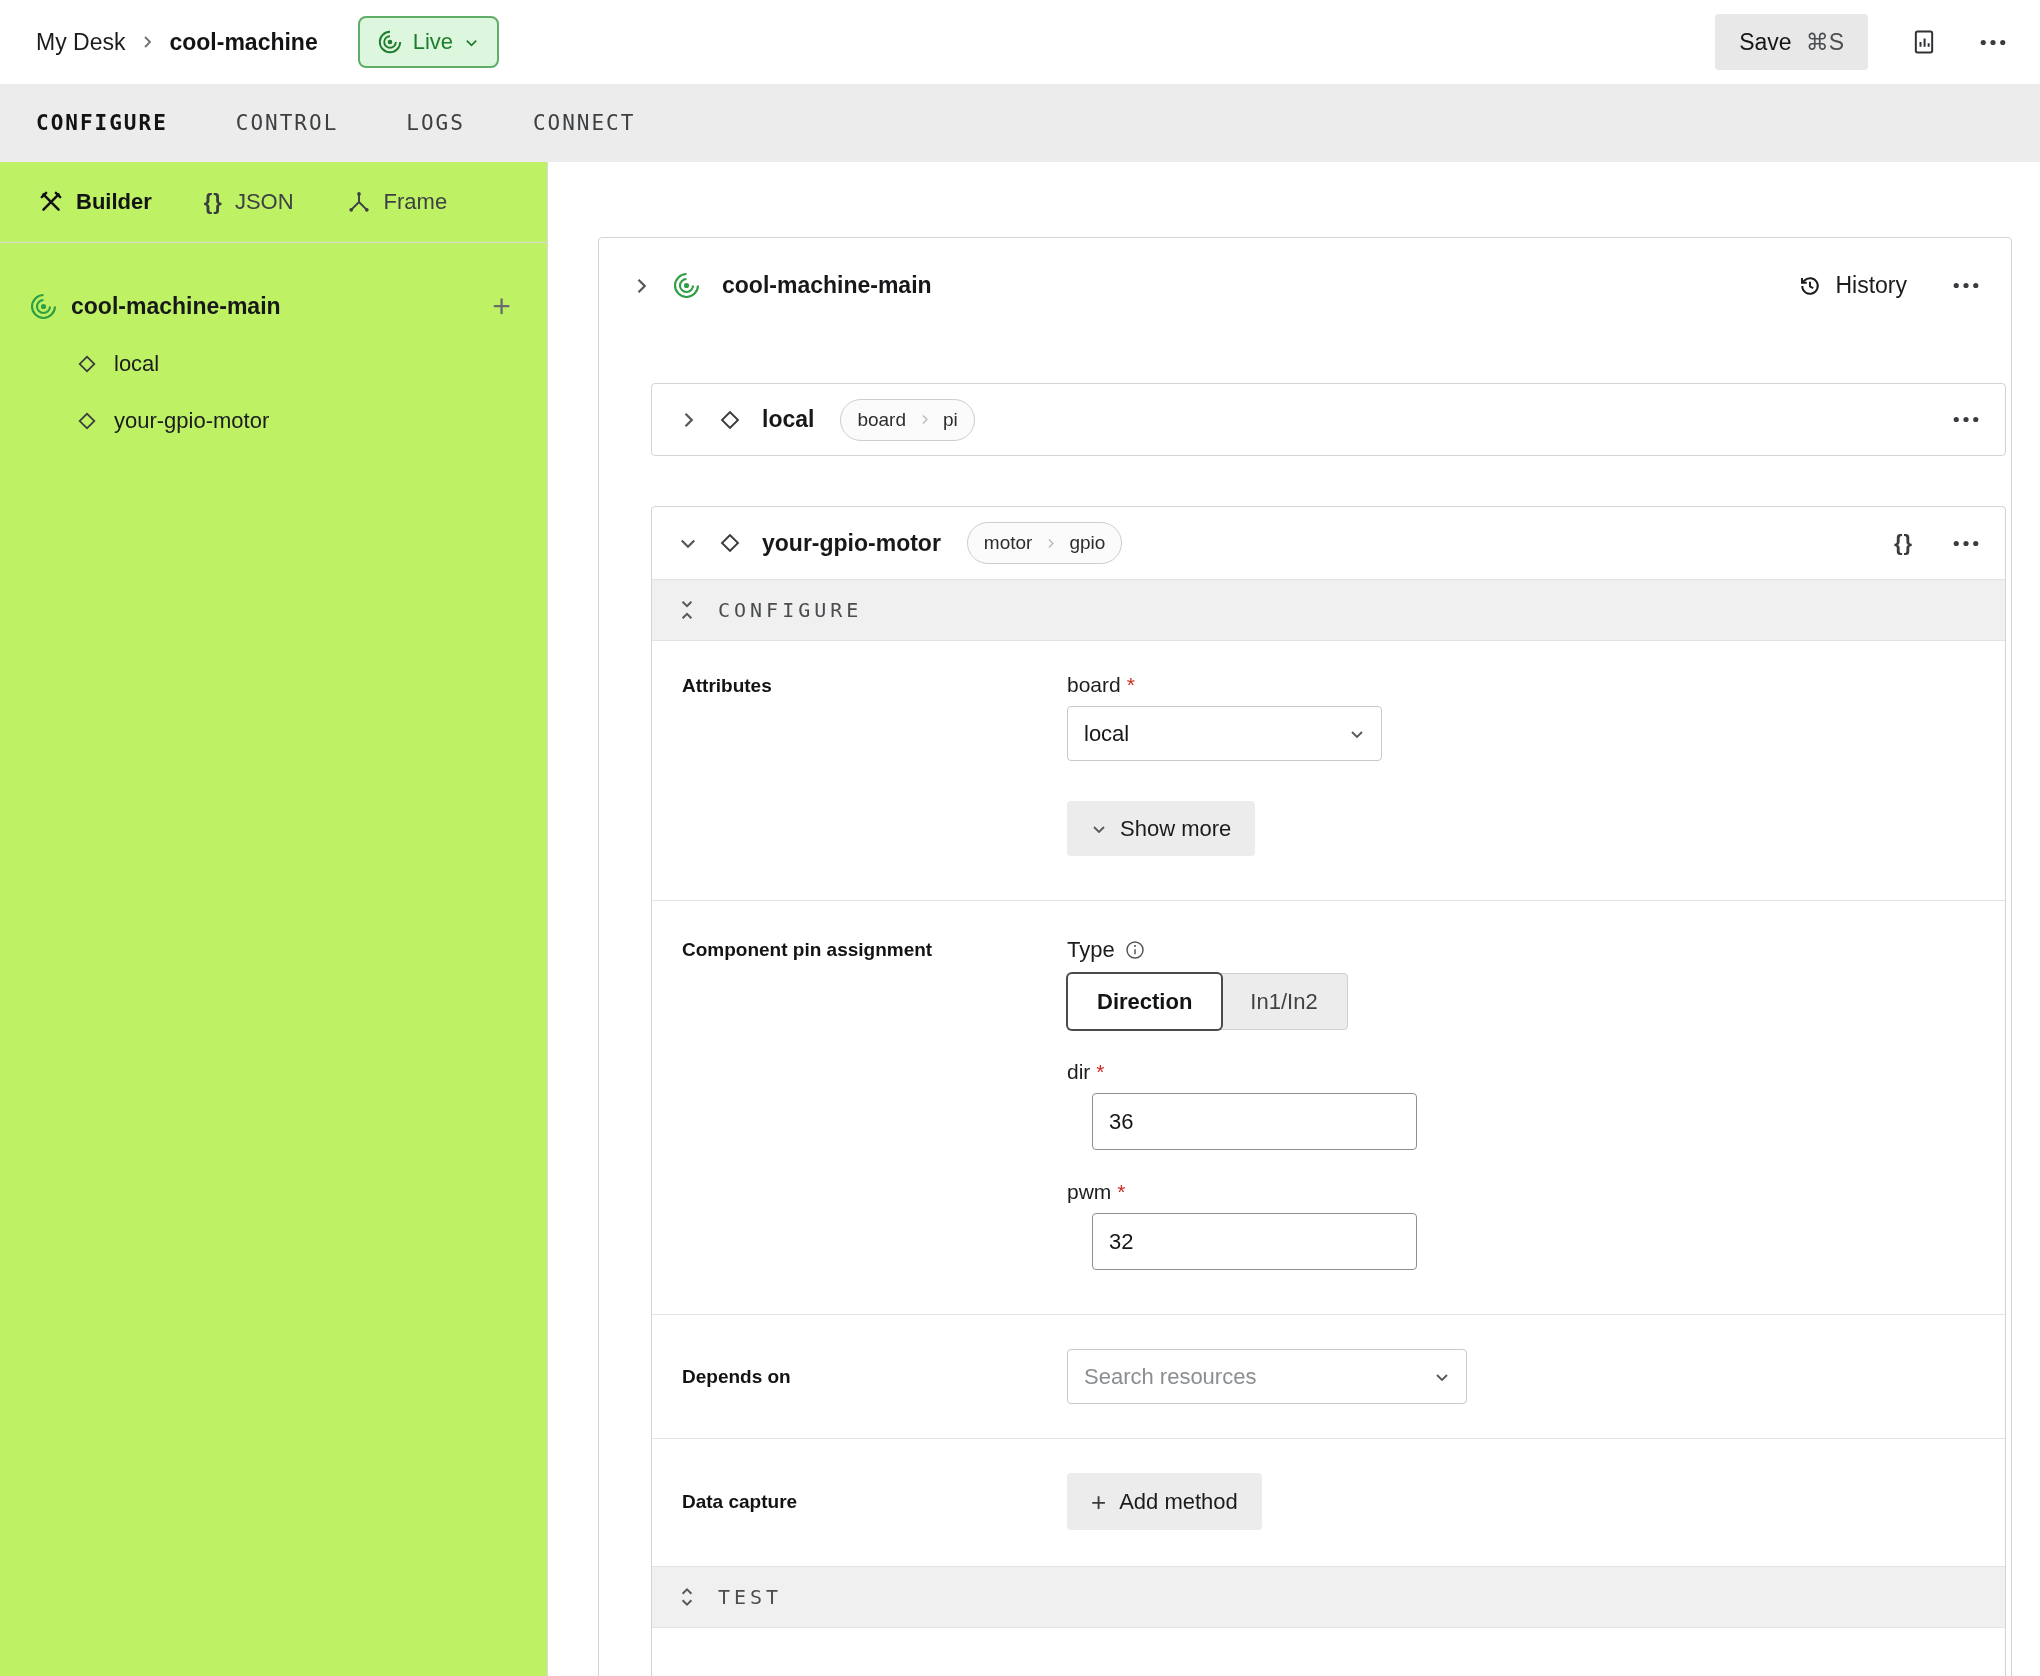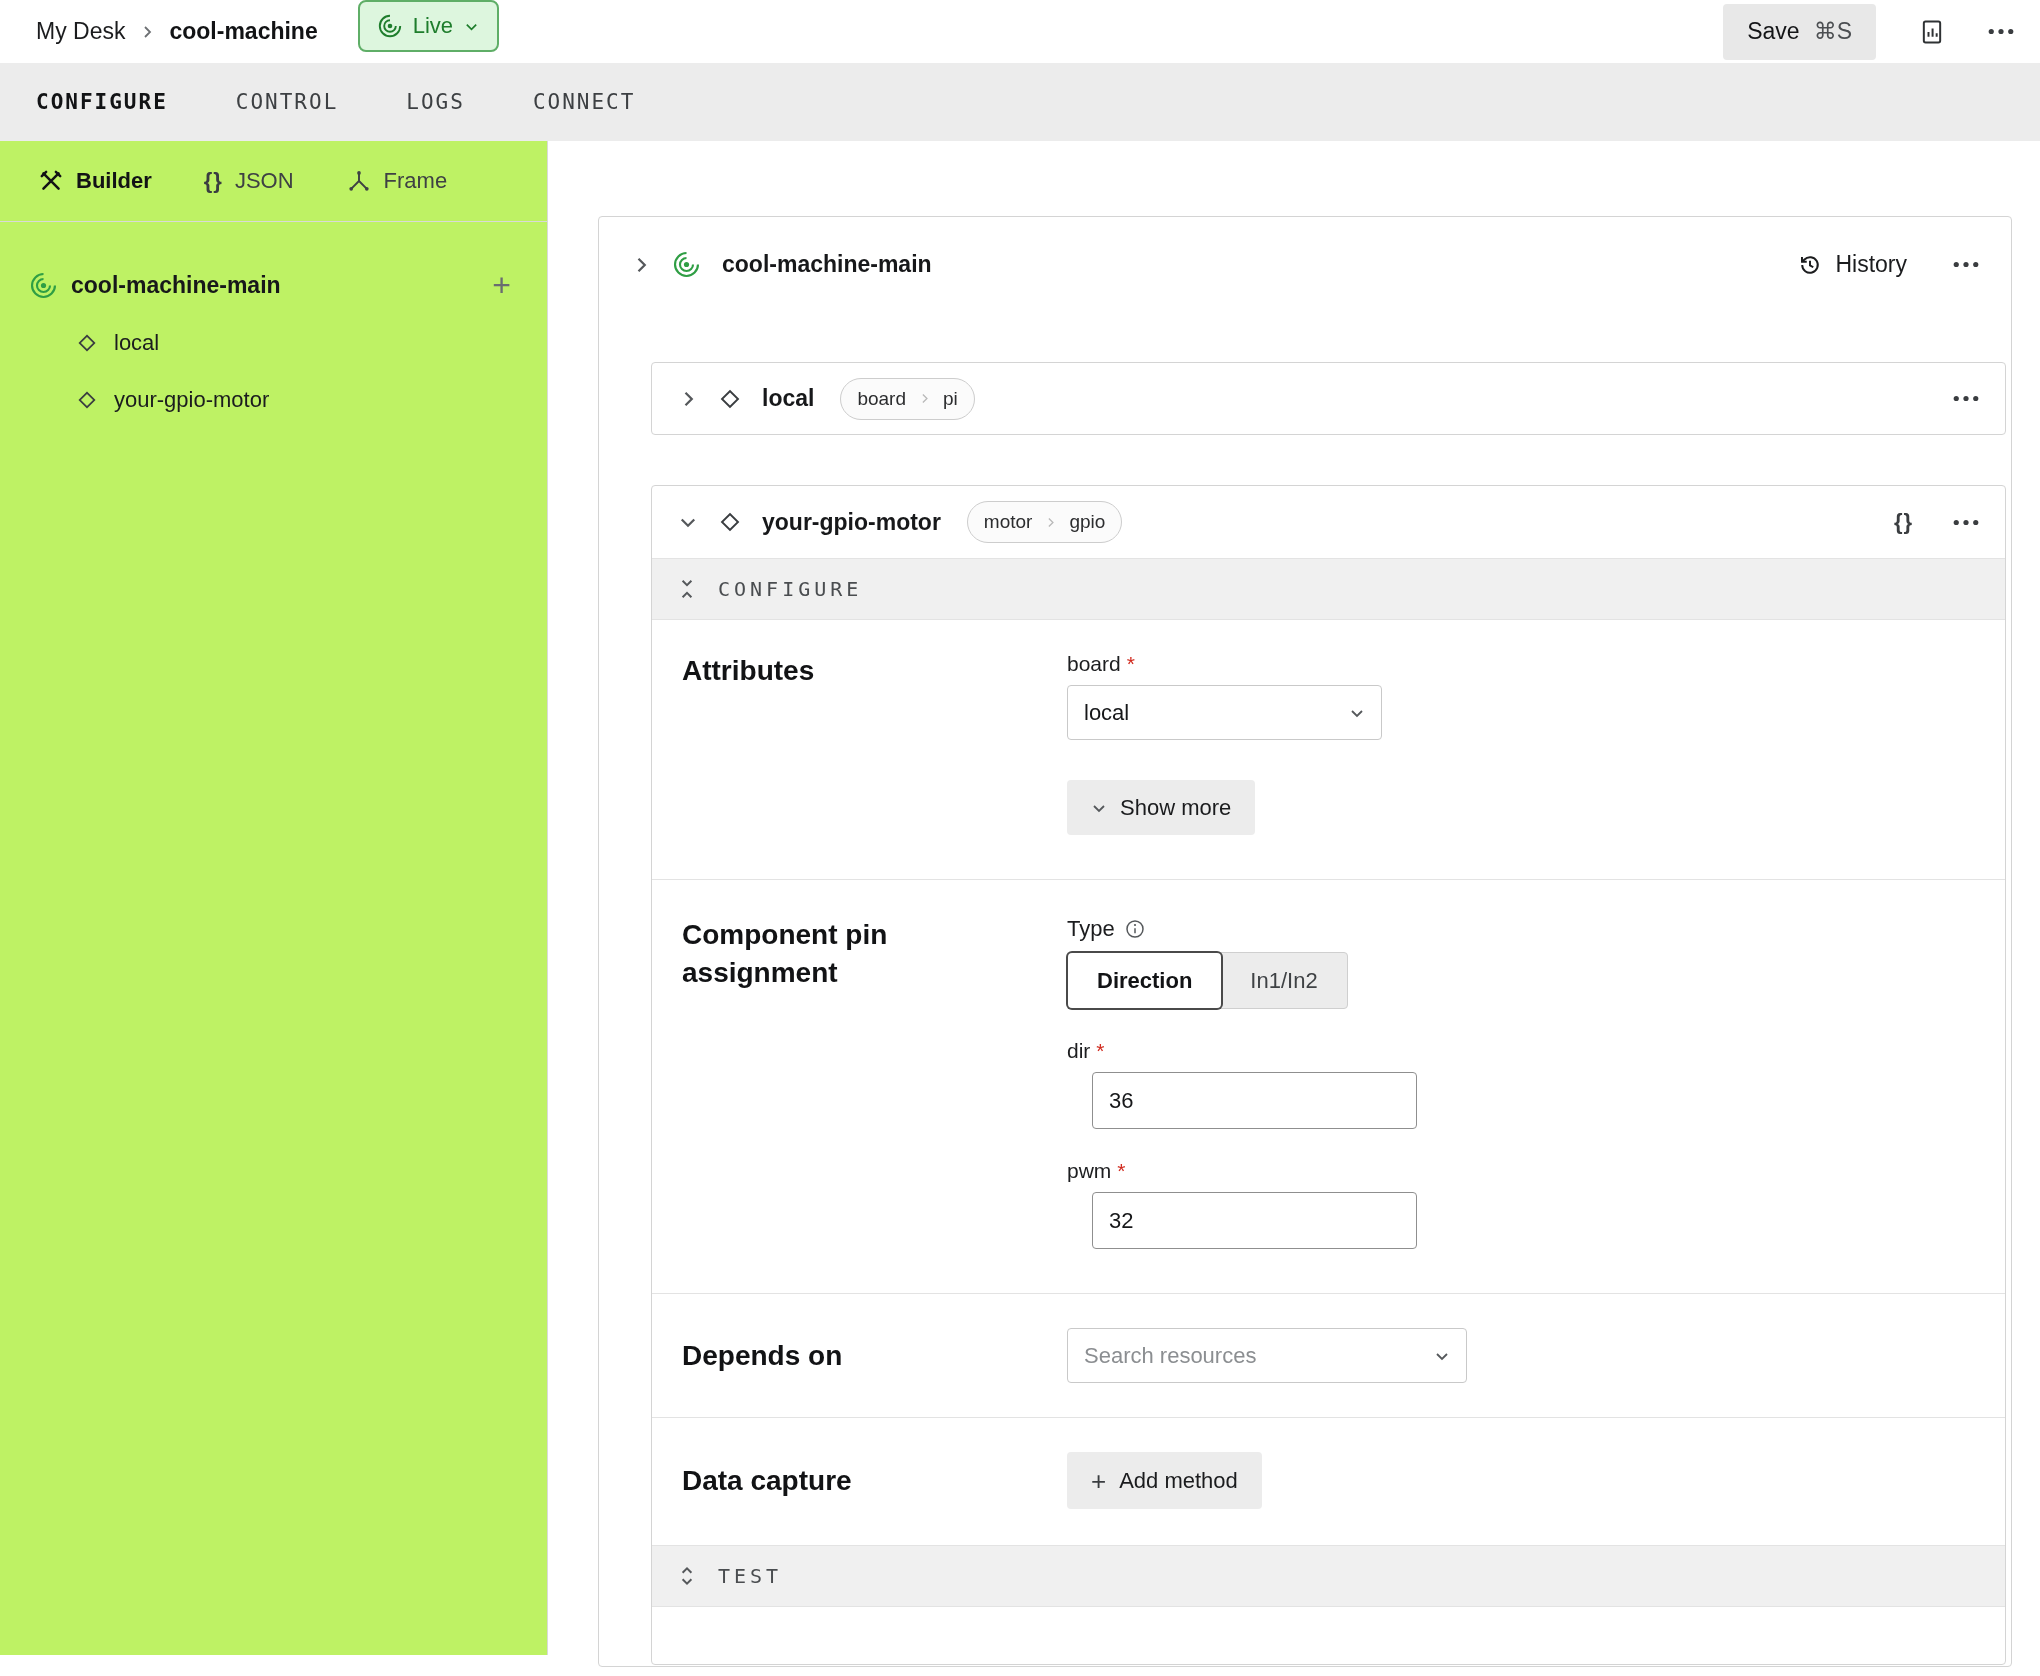--- a/index.html
+++ b/index.html
@@ -5,21 +5,21 @@
   * { margin:0; padding:0; box-sizing:border-box; }
   html,body { background:#ffffff; }
   .page {
     position:relative; width:2040px; height:1676px; overflow:hidden;
     font-family:"Liberation Sans", sans-serif; color:#17181a; background:#fff;
   }
   svg { display:block; }
 
   
   .topbar {
-    height:63px; display:flex; padding:0 26px 0 36px; background:#fff;
+    height:84px; display:flex; align-items:center; padding:0 34px 0 36px; background:#fff;
   }
   .breadcrumb { display:flex; align-items:center; gap:14px; font-size:23px; }
   .crumb-root { color:#1b1c1e; cursor:pointer; }
   .crumb-sep { color:#6d7073; }
   .crumb-current { font-weight:bold; color:#121315; }
   .live-btn {
     margin-left:40px; height:52px; display:flex; align-items:center; gap:11px;
     background:#ddf6de; border:2px solid #5fae67; border-radius:8px; padding:0 18px;
     color:#1e7d2c; font-size:22px; cursor:pointer; font-family:inherit;
   }
@@ -103,21 +103,21 @@
     display:flex; align-items:center; gap:22px; padding:0 26px;
     font-family:"DejaVu Sans Mono", monospace; font-size:20px; letter-spacing:4px; color:#4a4d50;
     cursor:pointer;
   }
   .section-bar .icon { color:#55585b; }
 
   .panel-row { display:flex; padding:36px 30px 44px; }
   .panel-row.bordered { border-bottom:1px solid #e3e3e3; }
   .panel-row.center { align-items:center; padding:34px 30px; }
   .row-left { width:385px; flex-shrink:0; }
-  .row-heading { font-size:28px; font-weight:bold; line-height:1.35; max-width:300px; color:#121315; }
+  .row-heading { font-size:19px; font-weight:bold; line-height:1.35; max-width:300px; color:#121315; }
   .row-right { flex:1; }
 
   .field-label { font-size:21px; color:#1d1e20; display:flex; gap:6px; margin-bottom:9px; }
   .required { color:#d12b1f; }
 
   .select-box {
     width:315px; height:55px; border:1px solid #c9c9c9; border-radius:4px;
     display:flex; align-items:center; justify-content:space-between; padding:0 16px;
     font-size:22px; color:#161719; background:#fff; cursor:pointer;
   }

